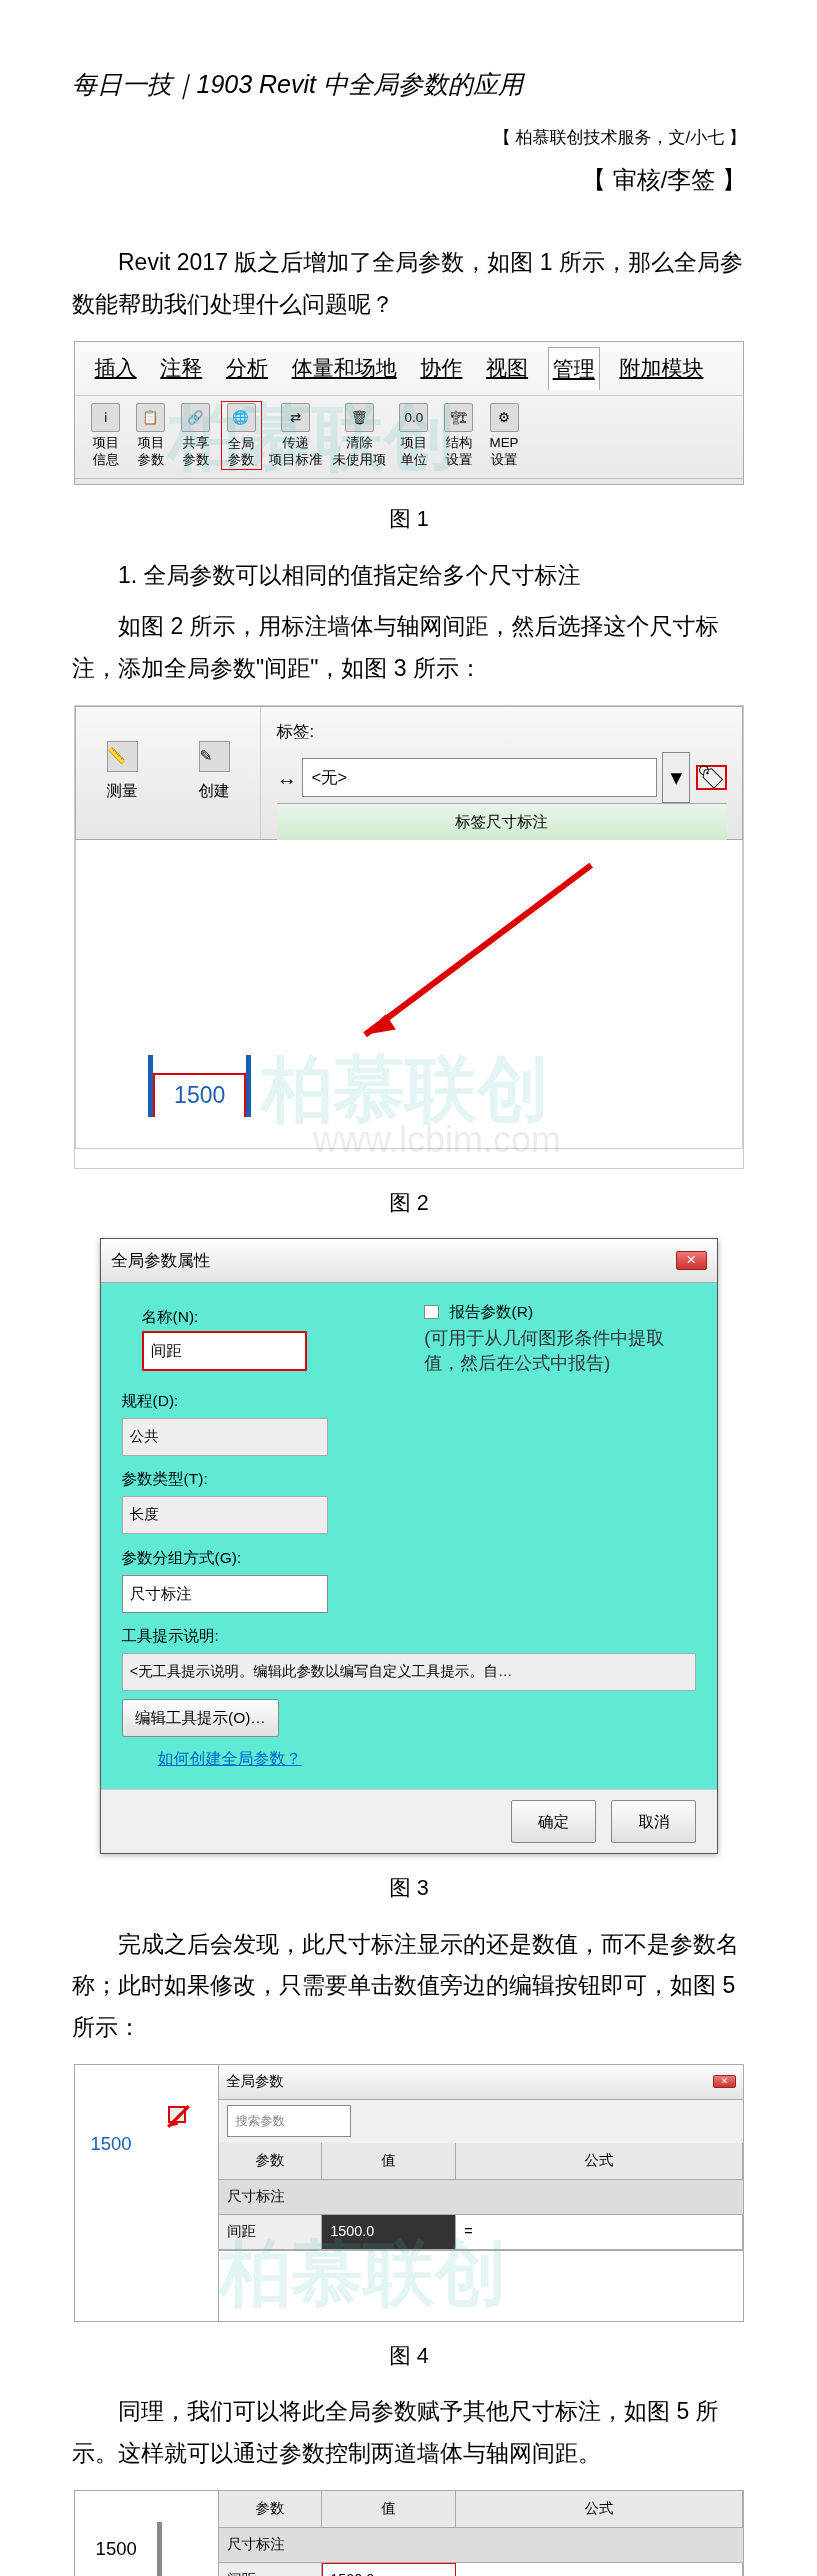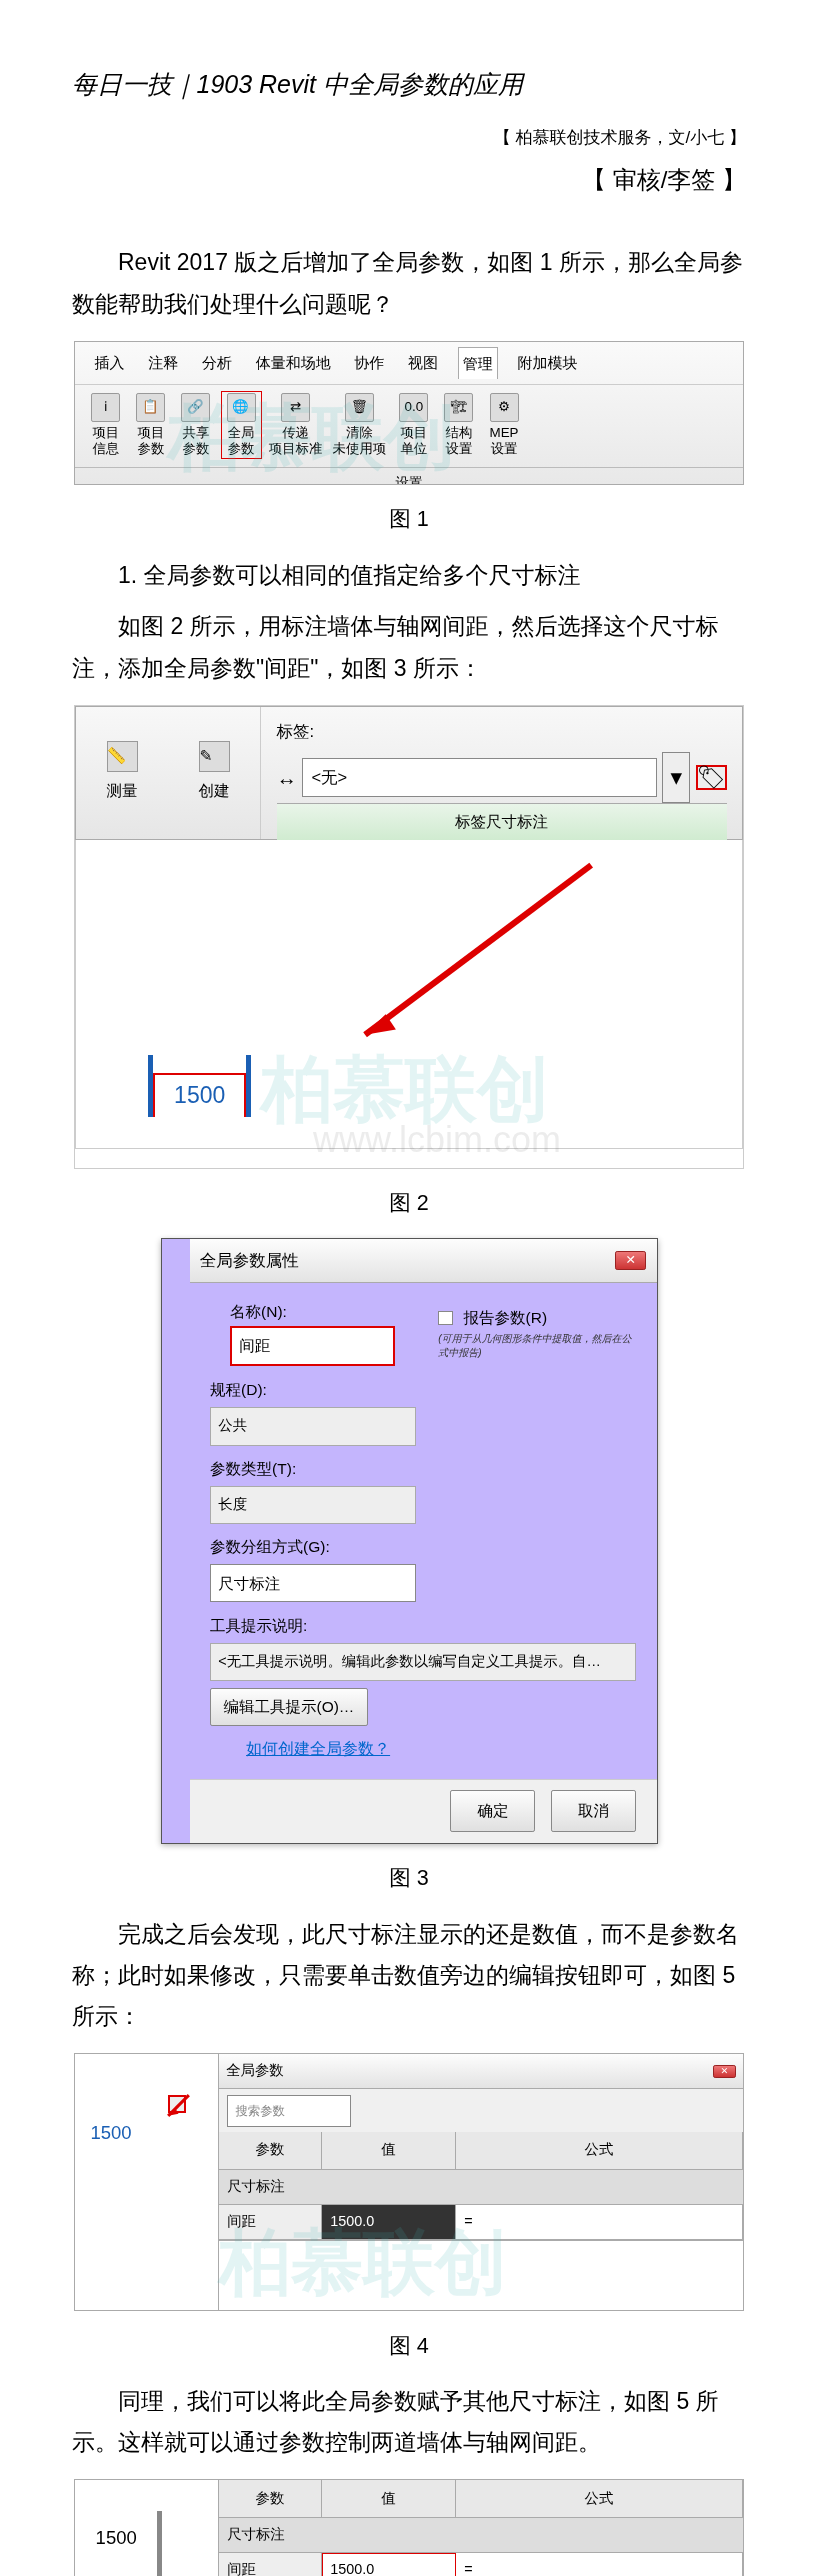--- a/index.html
+++ b/index.html
@@ -44,22 +44,23 @@
     width: 670px;
     height: 144px;
     background: linear-gradient(#fafafa, #e8e8e8);
     border: 0.5px solid #aaa;
     padding: 5.2px 0 0 0;
   }
   .ribbon-tabs {
     display: flex;
     gap: 15.5px;
     padding: 0 15.5px 5.2px 15.5px;
-    font-size: 15px;
+    font-size: 21px;
     border-bottom: 0.5px solid #ccc;
+    text-decoration: underline;
   }
   .ribbon-tab { padding: 2.1px 4.1px; }
   .ribbon-tab.active { background: #fff; border: 0.5px solid #aaa; border-bottom: none; }
   .ribbon-body {
     display: flex;
     gap: 4.1px;
     padding: 5.2px 10.3px;
     align-items: flex-end;
   }
   .ribbon-btn {
@@ -175,25 +176,24 @@
   .fig2-dim-box {
     border: 2.1px solid #d00;
     border-bottom: none;
     width: 93px;
     text-align: center;
     font-size: 23px;
     color: #1a5fb4;
   }
   
   .fig3 {
-    width: 497px;
-    background: #c4b5fd;
+    width: 618px;
+    background: #5eead4;
     border: 0.5px solid #555;
     box-shadow: 0 2.1px 6.2px rgba(0,0,0,0.3);
-    padding-left: 28px;
   }
   .dlg-title {
     background: linear-gradient(#fdfdfd, #e3e3e3);
     padding: 6.2px 10.3px;
     font-size: 16.5px;
     display: flex;
     justify-content: space-between;
     align-items: center;
     border-bottom: 0.5px solid #aaa;
   }
@@ -210,21 +210,21 @@
   .dlg-row { display: flex; align-items: center; margin-bottom: 10.3px; gap: 10.3px; }
   .dlg-label { font-size: 15.5px; }
   .dlg-input {
     background: #fff;
     border: 0.5px solid #888;
     padding: 4.1px 7.2px;
     font-size: 15.5px;
   }
   .dlg-input.red-border { border: 2.1px solid #d00; }
   .dlg-checkbox { width: 14.4px; height: 14.4px; border: 0.5px solid #888; background: #fff; }
-  .dlg-hint { font-size: 10px; color: #333; line-height: 1.4; font-style: italic; }
+  .dlg-hint { font-size: 18px; color: #333; line-height: 1.4; }
   .dlg-section-label { margin: 9.3px 0 3.1px 0; }
   .dlg-readonly {
     background: #eee;
     border: 0.5px solid #aaa;
     padding: 5.2px 7.2px;
     font-size: 14.4px;
   }
   .dlg-buttons {
     background: #f0f0f0;
     padding: 10.3px 20.6px;

